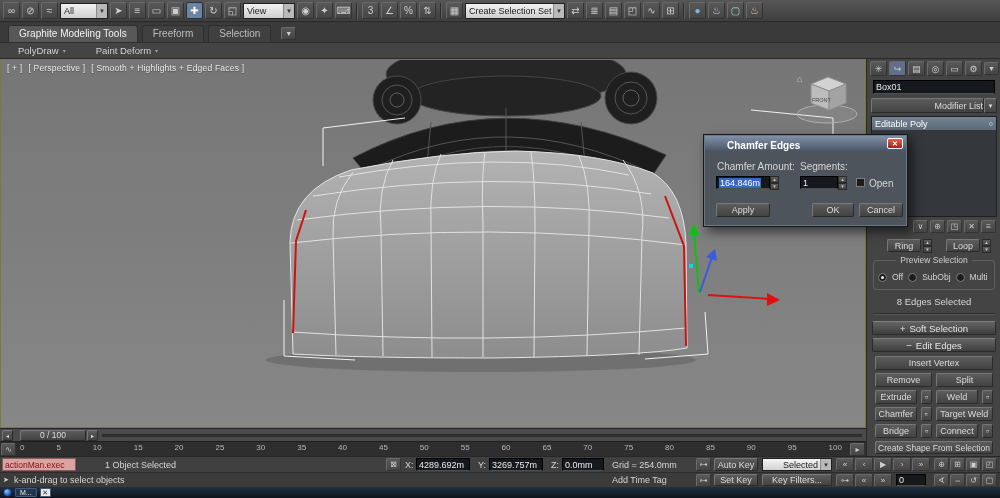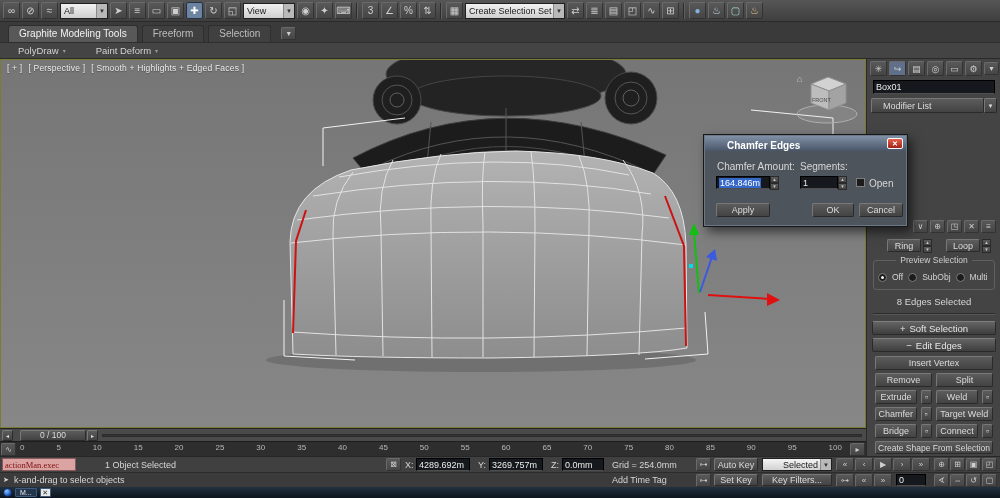--- a/index.html
+++ b/index.html
@@ -61,21 +61,21 @@
   .dlbl{position:absolute;font-size:10px;color:#d6d6d6;white-space:nowrap}
   
   #tslider{left:0;top:428px;width:866px;height:13px;background:#4a4a4a;border-top:1px solid #242424;display:flex;align-items:center}
   #tbar{left:0;top:441px;width:866px;height:15px;background:#2e2e2e;border-top:1px solid #1d1d1d}
   .ticks{position:absolute;left:14px;right:24px;top:1px;display:flex;justify-content:space-between;font-size:8px;color:#b8b8b8}
   .ticks span{text-align:center}
   #st1{left:0;top:456px;width:1000px;height:16px;background:#404040;border-top:1px solid #272727}
   #st2{left:0;top:472px;width:1000px;height:15px;background:#3b3b3b;border-top:1px solid #2c2c2c}
   .stext{position:absolute;font-size:9px;color:#d6d6d6;white-space:nowrap}
   .listener{position:absolute;left:2px;top:1px;width:74px;height:13px;background:#dca3a3;color:#7c1010;
-    font-family:Liberation Serif, serif;font-size:8.5px;display:flex;align-items:center;padding-left:2px;border:1px solid #8a5a5a}
+    font-family:Liberation Sans, sans-serif;font-size:8.5px;display:flex;align-items:center;padding-left:2px;border:1px solid #8a5a5a}
   .wcombo{background:linear-gradient(#f4f4f4,#d2d2d2);border:1px solid #1f1f1f;color:#1a1a1a;font-size:9px;
     display:flex;align-items:center;padding-left:20px;position:absolute}
   .wcombo .carr{margin-left:auto;width:11px;height:100%;background:#b9b9b9;border-left:1px solid #8a8a8a;
     display:flex;align-items:center;justify-content:center;font-size:6px;color:#333}
   
   #tb{left:0;top:487px;width:1000px;height:11px;background:linear-gradient(#223040,#0c141d);display:flex;align-items:center;gap:3px;padding-left:3px}
   .orb{width:9px;height:9px;border-radius:50%;background:radial-gradient(circle at 35% 30%,#8fc0ff,#1c57b8 70%);border:1px solid #0a2f66}
   .tbtn{height:9px;background:#24364e;border:1px solid #3e5a7c;color:#e8e8e8;font-size:7px;display:flex;align-items:center;gap:2px;padding:0 4px;border-radius:1px}
   #wm{position:absolute;left:846px;top:454px;font-size:27px;color:rgba(242,242,242,.92);z-index:60;
     text-shadow:0 0 3px rgba(0,0,0,.45);letter-spacing:1px;pointer-events:none}
@@ -252,24 +252,30 @@
           <span class="icon tabicon">◎</span>
           <span class="icon tabicon">▭</span>
           <span class="icon tabicon">⚙</span>
         </span>
       <span class="icon sm" style="margin-left:auto">▾</span>
     </div>
     <div class="field" style="position:absolute;left:6px;top:21px;width:122px;height:14px">
       <span>Box01</span>
     </div>
     <div style="position:absolute;left:4px;top:39px;width:126px;height:15px;display:flex">
-      <div class="b3" style="flex:1;justify-content:flex-start;padding-left:11px">
+      <div class="b3" style="flex:1;justify-content:flex-end;padding-left:11px">
           <span>Modifier List</span>
         </div>
       <div class="b3" style="width:13px;font-size:6px">▼</div>
+    </div>
+    <div style="position:absolute;left:4px;top:57px;width:126px;height:101px;background:#34373b;border:1px solid #1f1f1f">
+      <div style="height:13px;background:linear-gradient(#75828f,#5c6a7a);display:flex;align-items:center;padding:0 3px;color:#fff;font-size:9px">
+        <span>Editable Poly</span>
+        <span style="margin-left:auto;font-size:7px">○</span>
+      </div>
     </div>
     <div style="position:absolute;left:4px;top:161px;right:4px;height:15px;display:flex;justify-content:flex-end;gap:2px">
       <span style="display:flex;gap:2px">
           <span class="icon sm">∨</span>
           <span class="icon sm">⊕</span>
           <span class="icon sm">◳</span>
           <span class="icon sm">✕</span>
           <span class="icon sm">≡</span>
         </span>
     </div>

